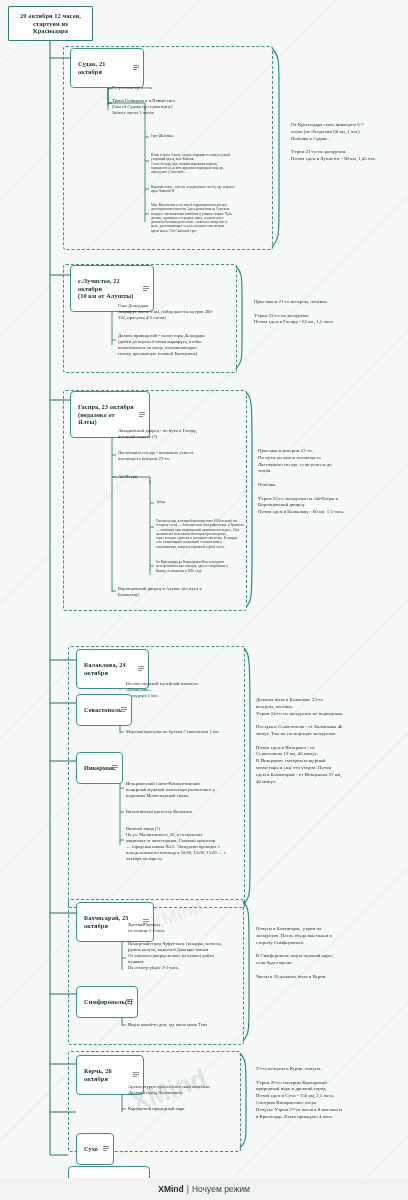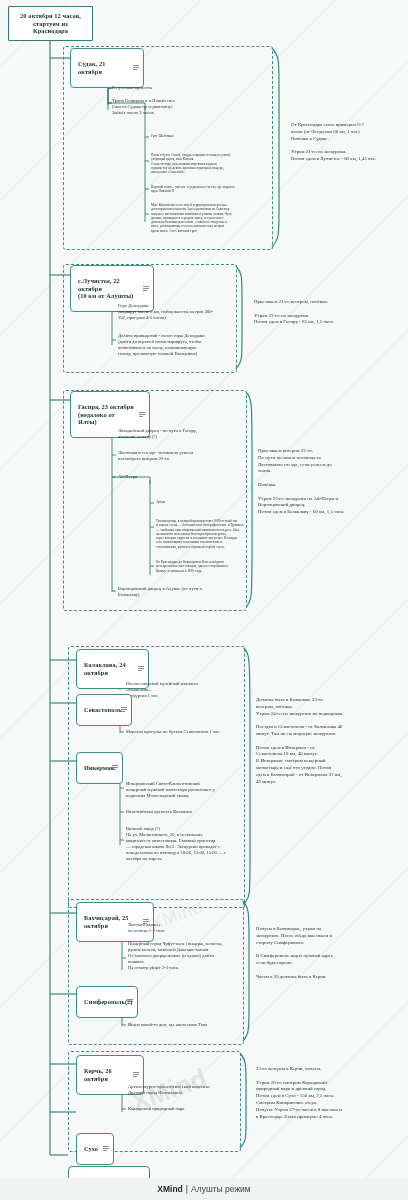--- a/index.html
+++ b/index.html
@@ -402,14 +402,14 @@
   </div>
 
 </div>
 
 <div class="wm" style="left:130px;top:1075px;font-size:26px;transform:rotate(-20deg);">XMind</div>
 <div class="wm" style="left:150px;top:905px;font-size:18px;transform:rotate(-20deg);opacity:.55;">XMind</div>
 
 <div class="footer">
   <b>XMind</b>
   <span style="margin:0 3px;">|</span>
-  <span>Алушты режим</span>
+  <span>Ночуем режим</span>
 </div>
 
 </body></html>

